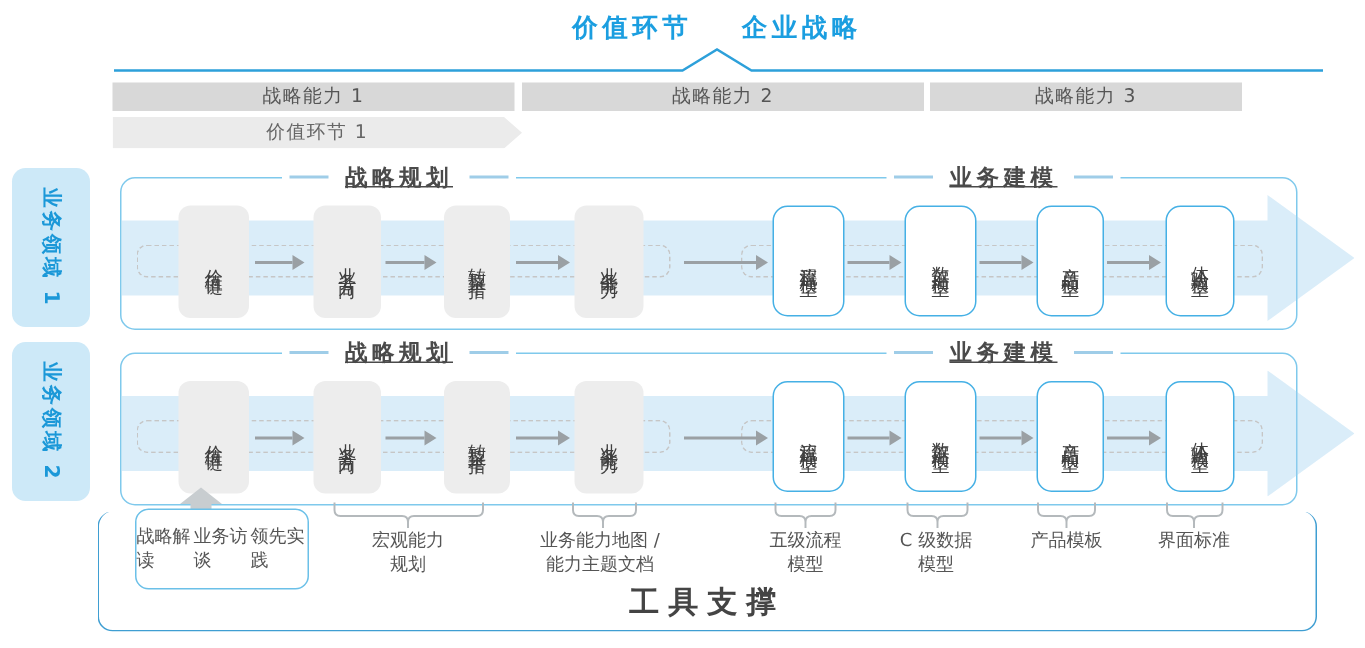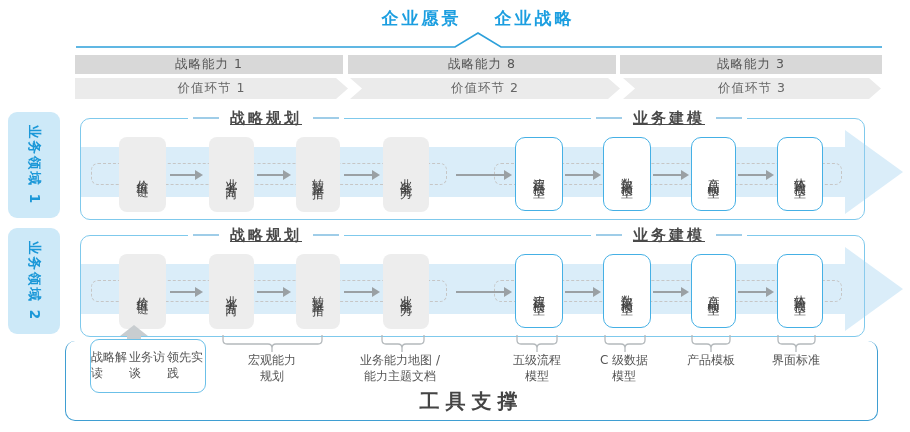--- a/index.html
+++ b/index.html
@@ -7,21 +7,21 @@
           font-family:"DejaVu Sans","Liberation Sans",sans-serif;}
 
   
   .top-title{position:absolute;top:7px;left:0;width:956px;text-align:center;
              color:#1b9ee0;font-weight:bold;font-size:17px;letter-spacing:3px;}
   .top-title span{margin:0 12px;}
   .topline{position:absolute;left:0;top:28px;}
 
   .cap-bar{position:absolute;top:55px;height:19px;background:#d8d8d8;color:#555;
            font-size:12.5px;display:flex;align-items:center;justify-content:center;letter-spacing:1px;}
-  .cb1{left:75px;width:268px}.cb2{left:348px;width:268px}.cb3{left:620px;width:262px}
+  .cb1{left:75px;width:268px}.cb2{left:348px;width:268px}.cb3{left:620px;width:208px}
 
   .vseg{position:absolute;top:78px;height:21px;background:#ebebeb;color:#666;
         font-size:12.5px;display:flex;align-items:center;justify-content:center;letter-spacing:1px;}
   .vs1{left:75px;width:273px;
        clip-path:polygon(0 0,calc(100% - 12px) 0,100% 50%,calc(100% - 12px) 100%,0 100%);}
   .vs2{left:350px;width:270px;
        clip-path:polygon(0 0,calc(100% - 12px) 0,100% 50%,calc(100% - 12px) 100%,0 100%,12px 50%);}
   .vs3{left:623px;width:258px;
        clip-path:polygon(0 0,calc(100% - 12px) 0,100% 50%,calc(100% - 12px) 100%,0 100%,12px 50%);}
 
@@ -78,46 +78,40 @@
   .an1{left:272px}.an2{left:400px}.an3{left:537px}.an4{left:624px}.an5{left:711px}.an6{left:796px}
 
   .overlay{position:absolute;left:0;top:0;pointer-events:none;z-index:5;}
 </style>
 </head>
 <body>
 
 <div class="canvas">
 
   <div class="top-title">
-    <span>企业愿景</span>
+    <span>价值环节</span>
     <span>企业战略</span>
   </div>
 
   <svg class="topline" width="910" height="24" viewBox="0 0 910 24">
     <path d="M76,19 H455 L478,5 L501,19 H882" fill="none" stroke="#2da0da" stroke-width="1.6"></path>
   </svg>
 
   <div class="cap-bar cb1">
     <span>战略能力 1</span>
   </div>
   <div class="cap-bar cb2">
-    <span>战略能力 8</span>
+    <span>战略能力 2</span>
   </div>
   <div class="cap-bar cb3">
     <span>战略能力 3</span>
   </div>
 
   <div class="vseg vs1">
     <span>价值环节 1</span>
-  </div>
-  <div class="vseg vs2">
-    <span>价值环节 2</span>
-  </div>
-  <div class="vseg vs3">
-    <span>价值环节 3</span>
   </div>
 
   <div class="domain dm1">
     <span>业务领域 1</span>
   </div>
   <div class="domain dm2">
     <span>业务领域 2</span>
   </div>
 
   <div class="row row1">

